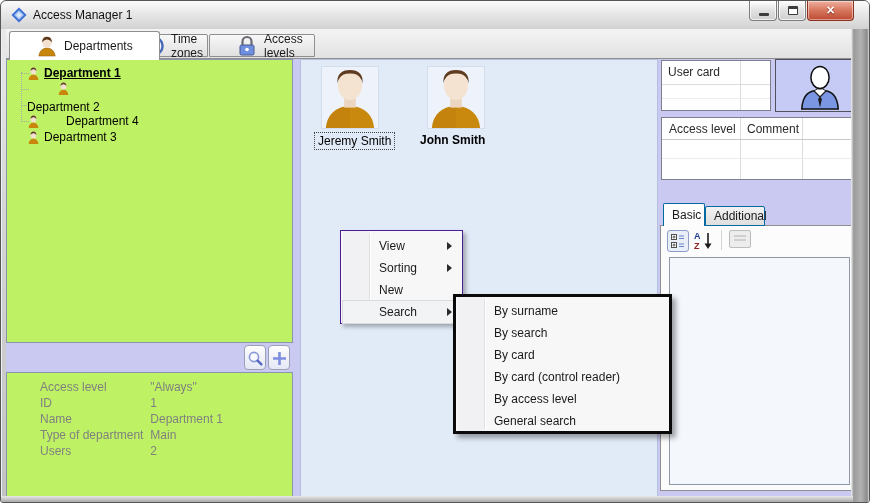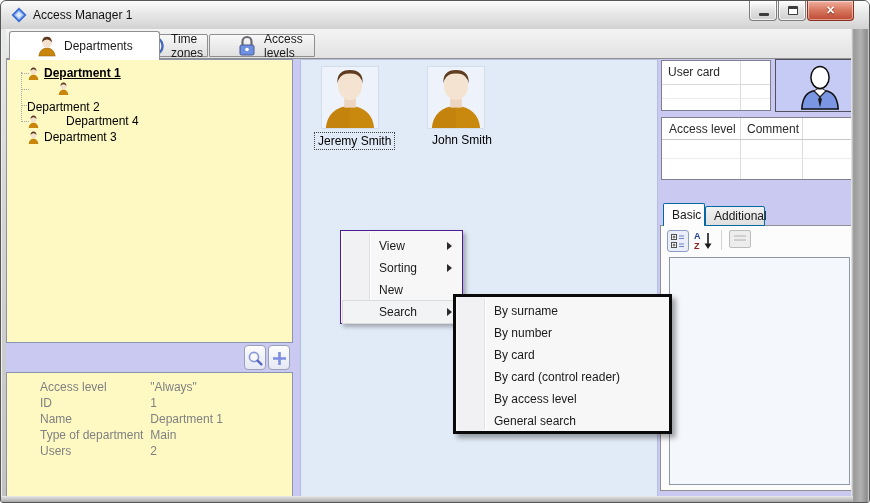--- a/index.html
+++ b/index.html
@@ -32,21 +32,21 @@
     background:linear-gradient(180deg,#f4f4f4,#e2e2e2); border-bottom:1px solid #8f8f8f; }
   .tab { position:absolute; display:flex; align-items:center; gap:6px; font-size:12px; color:#1a1a1a;
     border:1px solid #8f8f8f; padding:0 26px; }
   .tab .ticon { width:22px; height:22px; flex:0 0 auto; }
   .tab-active { left:3px; top:2px; height:29px; background:#fff; border-bottom:none; border-radius:3px 3px 0 0; z-index:3; }
   .tab-idle { top:5px; height:23px; background:linear-gradient(180deg,#f8f8f8,#e0e0e0); border-radius:2px 2px 0 0; z-index:1; }
   .tab-tz { left:110px; width:92px; }
   .tab-al { left:203px; width:106px; }
   
   .content { position:absolute; left:5px; top:58px; width:847px; height:439px; background:#c9c9f2; }
-  .panel { position:absolute; background:#fef9c3; border:1px solid #8a94ac; }
+  .panel { position:absolute; background:#bef264; border:1px solid #8a94ac; }
   
   .tree-panel  { left:0;   top:0;   width:287px; height:284px; }
   .left-toolbar{ position:absolute; left:0; top:284px; width:287px; height:29px; background:#c9c9f2; }
   .tool-btn { position:absolute; top:2px; width:22px; height:25px; border:1px solid #9aa0b8; border-radius:4px;
     background:linear-gradient(180deg,#fdfdfd,#e5e8f4); cursor:pointer; }
   .tool-btn svg { position:absolute; left:2px; top:4px; }
   .btn-search { left:238px; }
   .btn-add { left:262px; }
   .props-panel { left:0; top:313px; width:287px; height:126px; padding:7px 0 0 33px; }
   .prop-row { height:16px; font-size:12px; color:#808080; white-space:nowrap; }
@@ -57,21 +57,21 @@
   .tree-item svg { flex:0 0 auto; }
   .tree-sel { font-weight:bold; text-decoration:underline; }
   .tree-vline { position:absolute; left:14px; border-left:1px dotted #a8a8a8; width:0; }
   .tree-hline { position:absolute; border-top:1px dotted #a8a8a8; height:0; width:8px; left:14px; }
   
   .mid-panel { position:absolute; left:294px; top:0; width:358px; height:439px; background:#e1eaf7; border:1px solid #b4bedd; }
   .user-card { position:absolute; top:6px; width:58px; height:63px; background:#eef3fb; border:1px solid #d3ddec; cursor:pointer; }
   .uc-jeremy { left:20px; } .uc-john { left:126px; }
   .user-name { position:absolute; top:72px; font-size:12px; color:#000; padding:1px 3px; white-space:nowrap; }
   .un-jeremy { left:13px; border:1px dotted #444; }
-  .un-john { left:128px; }
+  .un-john { left:116px;font-weight:bold; }
   
   .menu { position:absolute; background:#f7f7f8; border:1px solid #4c1d95; box-shadow:3px 3px 4px rgba(0,0,0,.28); z-index:10; padding:4px 2px; }
   .menu::before { content:""; position:absolute; left:2px; top:0; width:26px; height:100%; background:#f1f1f3; }
   .menu::after  { content:""; position:absolute; left:28px; top:2px; width:1px; height:calc(100% - 4px); background:#e0e0e2; box-shadow:1px 0 0 #fff; }
   .menu-main { left:334px; top:171px; width:123px; height:94px; }
   .menu-sub  { left:447px; top:235px; width:219px; height:140px; border:3px solid #0a0a0a; box-shadow:4px 4px 5px rgba(0,0,0,.35); z-index:11; padding:3px 2px; }
   .menu-item { position:relative; height:22px; line-height:22px; padding-left:36px; font-size:12px; color:#1a1a1a; cursor:pointer; z-index:2; }
   .menu-item-open { outline:1px solid #d8dadc; background:#f2f3f5; }
   .sub-arrow { position:absolute; right:8px; top:7px; width:0; height:0;
     border-left:5px solid #2a2a2a; border-top:4px solid transparent; border-bottom:4px solid transparent; }
@@ -331,21 +331,21 @@
         <span>Search</span>
         <i class="sub-arrow"></i>
       </div>
     </div>
 
     <div class="menu menu-sub">
       <div class="menu-item">
         <span>By surname</span>
       </div>
       <div class="menu-item">
-        <span>By number</span>
+        <span>By search</span>
       </div>
       <div class="menu-item">
         <span>By card</span>
       </div>
       <div class="menu-item">
         <span>By card (control reader)</span>
       </div>
       <div class="menu-item">
         <span>By access level</span>
       </div>

